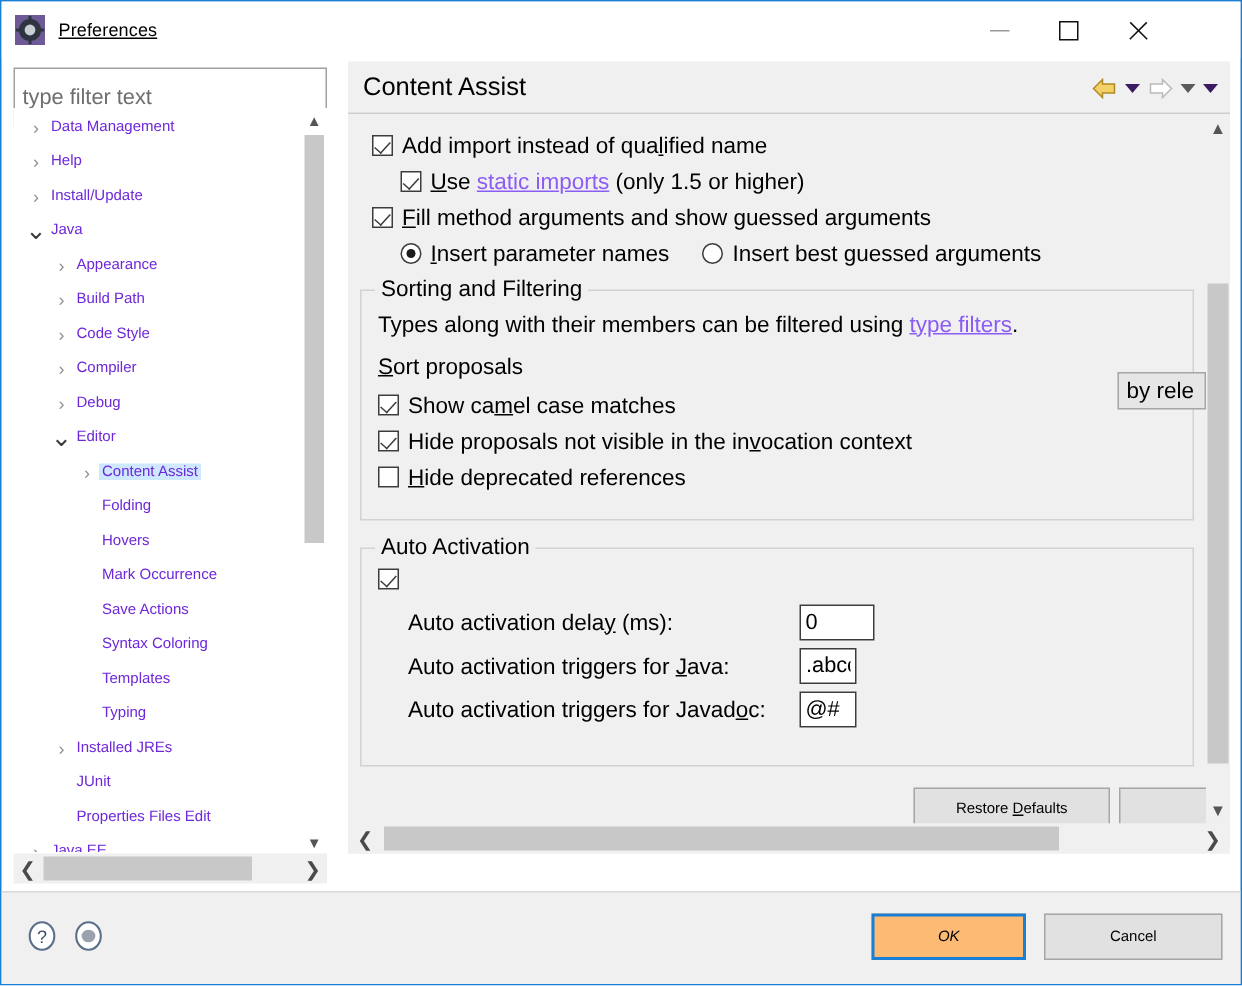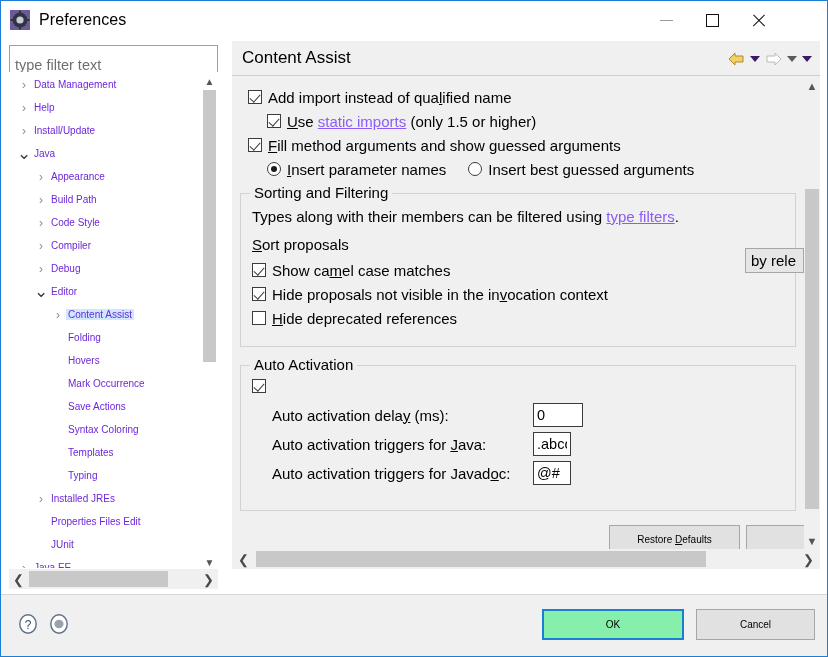--- a/index.html
+++ b/index.html
@@ -29,21 +29,21 @@
     width: 826px; height: 38px;
     background: #ffffff;
     display: flex; align-items: center;
   }
   #title-icon {
     width: 20px; height: 20px;
     margin-left: 9px; margin-right: 9px;
     position: relative; flex: none;
   }
   #title-text {
-    font-size: 16px; color: #000; letter-spacing: .1px;
+    font-size: 12px; color: #000; letter-spacing: .1px; text-decoration: underline;
   }
   .wbtn {
     position: absolute; top: 0; height: 38px; width: 46px;
     display: flex; align-items: center; justify-content: center;
   }
   #btn-min { right: 138px; }
   #btn-max { right: 92px; }
   #btn-close { right: 46px; }
   .wb-min { width: 13px; height: 1px; background: #9a9a9a; }
   .wb-max { width: 13px; height: 13px; border: 1.4px solid #111; }
@@ -232,22 +232,22 @@
   #footer {
     position: absolute; left: 0; bottom: 0;
     width: 826px; height: 62px;
     background: #f0f0f0; border-top: 1px solid #d8d8d8;
   }
   #help-icon, #apply-icon {
     position: absolute; top: 612px; width: 22px; height: 22px;
   }
   #ok-btn {
     position: absolute; right: 143px; bottom: 16px;
-    width: 142px; height: 31px;
-    background: #86efac; border: 2px solid #1a7fd4;
+    width: 103px; height: 31px;
+    background: #fdba74; border: 2px solid #1a7fd4; font-style: italic;
   }
   #cancel-btn {
     position: absolute; right: 12px; bottom: 16px;
     width: 119px; height: 31px;
     background: #e1e1e1; border: 1px solid #a6a6a6;
   }
 </style>
 </head>
 <body>
 
@@ -357,25 +357,25 @@
         <div class="tnode" style="padding-left: 40px;">
           <span class="tarrow none"></span>
           <span class="tlabel">Typing</span>
         </div>
         <div class="tnode" style="padding-left: 23px;">
           <span class="tarrow ">›</span>
           <span class="tlabel">Installed JREs</span>
         </div>
         <div class="tnode" style="padding-left: 23px;">
           <span class="tarrow none"></span>
+          <span class="tlabel">JUnit</span>
+        </div>
+        <div class="tnode" style="padding-left: 23px;">
+          <span class="tarrow none"></span>
           <span class="tlabel">Properties Files Edit</span>
-        </div>
-        <div class="tnode" style="padding-left: 23px;">
-          <span class="tarrow none"></span>
-          <span class="tlabel">JUnit</span>
         </div>
         <div class="tnode" style="padding-left: 6px;">
           <span class="tarrow ">›</span>
           <span class="tlabel">Java EE</span>
         </div>
       </div>
     <div id="tree-vscroll">
       <div id="tree-vsb-up">▲</div>
       <div id="tree-vsb-thumb"></div>
       <div id="tree-vsb-dn">▼</div>

